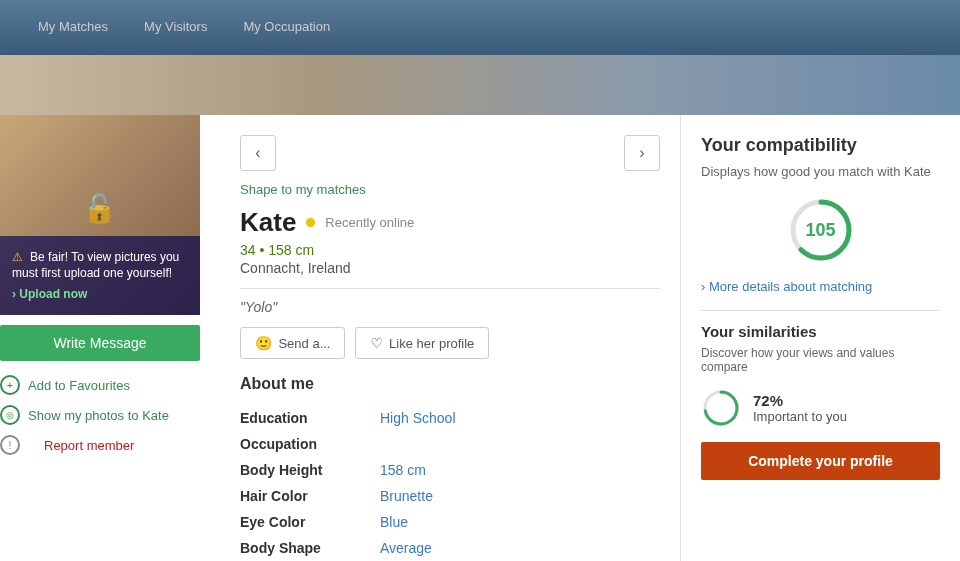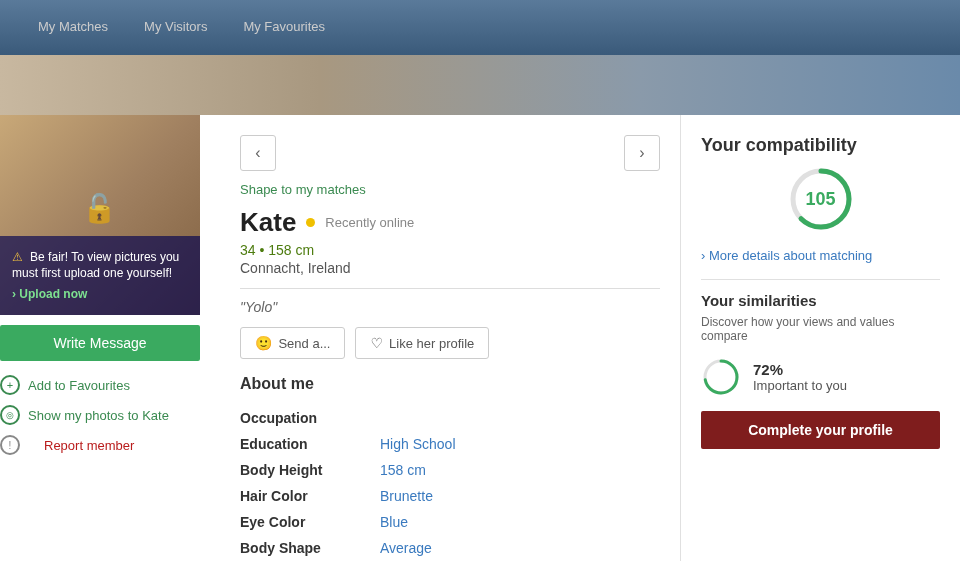--- a/index.html
+++ b/index.html
@@ -304,21 +304,21 @@
       color: #333;
     }
     .sim-label {
       color: #555;
       font-size: 13px;
     }
 
     .complete-profile-btn {
       display: block;
       width: 100%;
-      background: #7f1d1d;
+      background: #c2410c;
       color: #fff;
       border: none;
       padding: 11px;
       text-align: center;
       font-size: 14px;
       font-weight: bold;
       cursor: pointer;
       border-radius: 2px;
     }
 
@@ -355,21 +355,21 @@
   </style>
 </head>
 <body>
 
 <div class="page-wrapper">
 
   <div class="top-banner">
     <div class="nav-tabs">
       <div class="nav-tab">My Matches</div>
       <div class="nav-tab">My Visitors</div>
-      <div class="nav-tab">My Favourites</div>
+      <div class="nav-tab">My Occupation</div>
     </div>
   </div>
 
   <div class="hero-bg"></div>
 
   <div class="content-row">
 
     <div class="left-col">
       <div class="profile-photo-box">
         <div class="lock-icon">🔓</div>
@@ -431,26 +431,26 @@
           <span class="icon">♡</span>
           <span>Like her profile</span>
         </button>
       </div>
 
       <div class="section-title">About me</div>
 
       <table class="info-table">
         <tbody>
           <tr>
+            <td class="label-col">Education</td>
+            <td style="color:#3a7abf;">High School</td>
+          </tr>
+          <tr>
             <td class="label-col">Occupation</td>
             <td style="color:#3a7abf;"></td>
-          </tr>
-          <tr>
-            <td class="label-col">Education</td>
-            <td style="color:#3a7abf;">High School</td>
           </tr>
           <tr>
             <td class="label-col">Body Height</td>
             <td style="color:#3a7abf;">158 cm</td>
           </tr>
           <tr>
             <td class="label-col">Hair Color</td>
             <td style="color:#3a7abf;">Brunette</td>
           </tr>
           <tr>
@@ -465,20 +465,21 @@
         </tbody>
       </table>
 
       
 
       
     </div>
 
     <div class="right-panel">
       <div class="compat-title">Your compatibility</div>
+      <div class="compat-subtitle">Displays how good you match with Kate</div>
 
       <div class="compat-circle-wrap">
         <div class="circle-container">
           <svg width="70" height="70" viewBox="0 0 70 70">
             <circle cx="35" cy="35" r="28" fill="none" stroke="#e0e0e0" stroke-width="5"></circle>
             <circle cx="35" cy="35" r="28" fill="none" stroke="#3aaa60" stroke-width="5" stroke-dasharray="110 66" stroke-linecap="round"></circle>
           </svg>
           <span class="circle-value">105</span>
         </div>
       </div>

